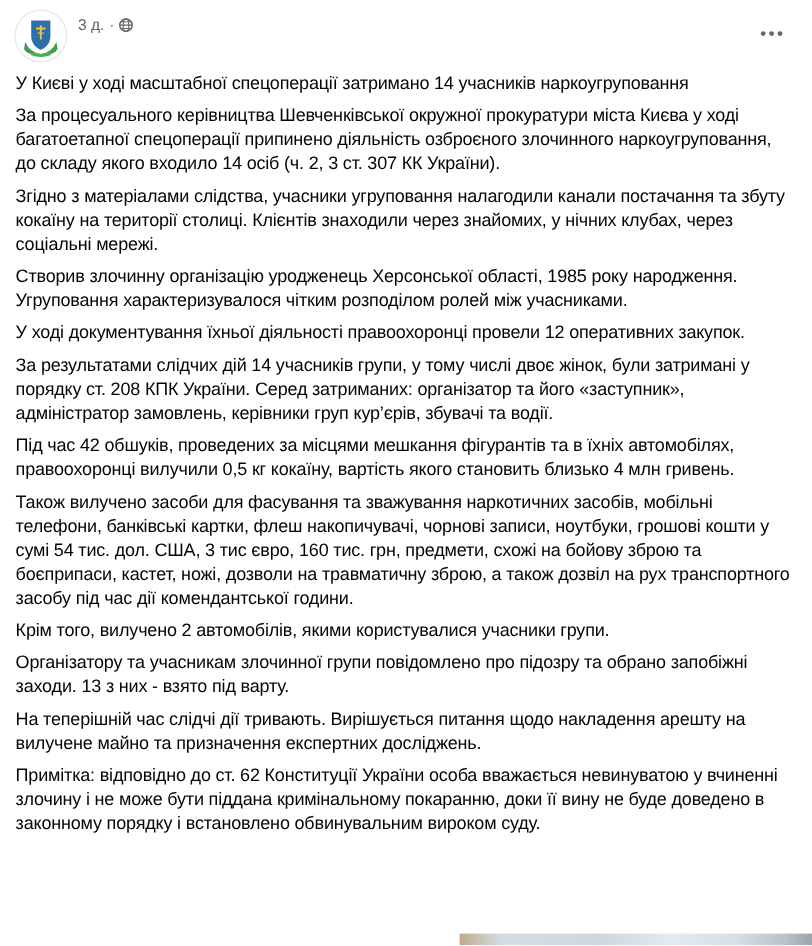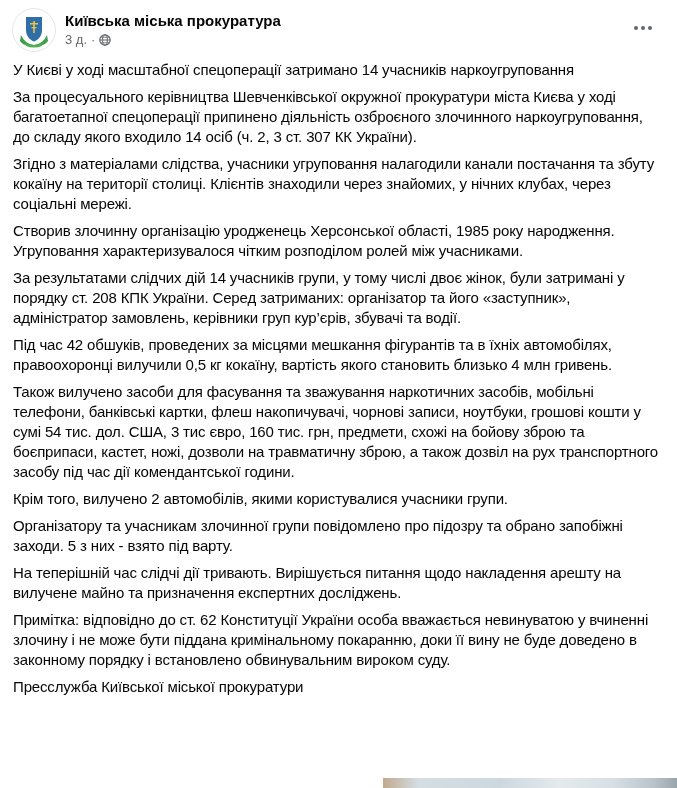--- a/index.html
+++ b/index.html
@@ -130,21 +130,20 @@
       <svg width="44" height="44" viewBox="0 0 44 44">
         <circle cx="22" cy="22" r="21.5" fill="#ffffff" stroke="#e4e6eb" stroke-width="1"></circle>
         <path d="M14 9 h16 v13 c0 7 -5 10.5 -8 11.5 c-3 -1 -8 -4.5 -8 -11.5 z" fill="#2f6fa7"></path>
         <path d="M21.2 13 h1.6 v12 h-1.6 z M18 15 h8 v1.5 h-8 z M19.5 19 h5 v1.2 h-5 z" fill="#f0c24b"></path>
         <path d="M9 27 q4 9 13 10 q-10 2 -14 -4 z" fill="#3e9e4e"></path>
         <path d="M35 27 q-4 9 -13 10 q10 2 14 -4 z" fill="#3e9e4e"></path>
         <path d="M13 35 q9 4 18 0 l-1 3 q-8 3 -16 0 z" fill="#4caf50"></path>
       </svg>
     </div>
     <div class="header-meta">
-      <div class="page-name">Київська міська прокуратура</div>
       <div class="sub-line">
         <span>3 д.</span>
         <span>·</span>
         <span class="globe-icon">
           <svg width="12" height="12" viewBox="0 0 12 12">
             <circle cx="6" cy="6" r="5.2" fill="none" stroke="#65676b" stroke-width="1.2"></circle>
             <ellipse cx="6" cy="6" rx="2.4" ry="5.2" fill="none" stroke="#65676b" stroke-width="1"></ellipse>
             <line x1="0.8" y1="6" x2="11.2" y2="6" stroke="#65676b" stroke-width="1"></line>
             <line x1="1.4" y1="3.2" x2="10.6" y2="3.2" stroke="#65676b" stroke-width="0.8"></line>
             <line x1="1.4" y1="8.8" x2="10.6" y2="8.8" stroke="#65676b" stroke-width="0.8"></line>
@@ -157,28 +156,28 @@
       <span class="dot"></span>
       <span class="dot"></span>
     </button>
   </div>
 
   <div class="post-body">
       <p class="post-paragraph">У Києві у ході масштабної спецоперації затримано 14 учасників наркоугруповання</p>
       <p class="post-paragraph">За процесуального керівництва Шевченківської окружної прокуратури міста Києва у ході багатоетапної спецоперації припинено діяльність озброєного злочинного наркоугруповання, до складу якого входило 14 осіб (ч. 2, 3 ст. 307 КК України).</p>
       <p class="post-paragraph">Згідно з матеріалами слідства, учасники угруповання налагодили канали постачання та збуту кокаїну на території столиці. Клієнтів знаходили через знайомих, у нічних клубах, через соціальні мережі.</p>
       <p class="post-paragraph">Створив злочинну організацію уродженець Херсонської області, 1985 року народження. Угруповання характеризувалося чітким розподілом ролей між учасниками.</p>
+      <p class="post-paragraph">У ході документування їхньої діяльності правоохоронці провели 12 оперативних закупок.</p>
       <p class="post-paragraph">За результатами слідчих дій 14 учасників групи, у тому числі двоє жінок, були затримані у порядку ст. 208 КПК України. Серед затриманих: організатор та його «заступник», адміністратор замовлень, керівники груп кур’єрів, збувачі та водії.</p>
       <p class="post-paragraph">Під час 42 обшуків, проведених за місцями мешкання фігурантів та в їхніх автомобілях, правоохоронці вилучили 0,5 кг кокаїну, вартість якого становить близько 4 млн гривень.</p>
       <p class="post-paragraph">Також вилучено засоби для фасування та зважування наркотичних засобів, мобільні телефони, банківські картки, флеш накопичувачі, чорнові записи, ноутбуки, грошові кошти у сумі 54 тис. дол. США, 3 тис євро, 160 тис. грн, предмети, схожі на бойову зброю та боєприпаси, кастет, ножі, дозволи на травматичну зброю, а також дозвіл на рух транспортного засобу під час дії комендантської години.</p>
       <p class="post-paragraph">Крім того, вилучено 2 автомобілів, якими користувалися учасники групи.</p>
-      <p class="post-paragraph">Організатору та учасникам злочинної групи повідомлено про підозру та обрано запобіжні заходи. 5 з них - взято під варту.</p>
+      <p class="post-paragraph">Організатору та учасникам злочинної групи повідомлено про підозру та обрано запобіжні заходи. 13 з них - взято під варту.</p>
       <p class="post-paragraph">На теперішній час слідчі дії тривають. Вирішується питання щодо накладення арешту на вилучене майно та призначення експертних досліджень.</p>
       <p class="post-paragraph">Примітка: відповідно до ст. 62 Конституції України особа вважається невинуватою у вчиненні злочину і не може бути піддана кримінальному покаранню, доки її вину не буде доведено в законному порядку і встановлено обвинувальним вироком суду.</p>
-      <p class="post-paragraph">Пресслужба Київської міської прокуратури</p>
     </div>
 
   <div class="photo-strip">
     <div class="photo-left"></div>
     <div class="gap"></div>
     <div class="photo-right"></div>
   </div>
 
 </div>
 

